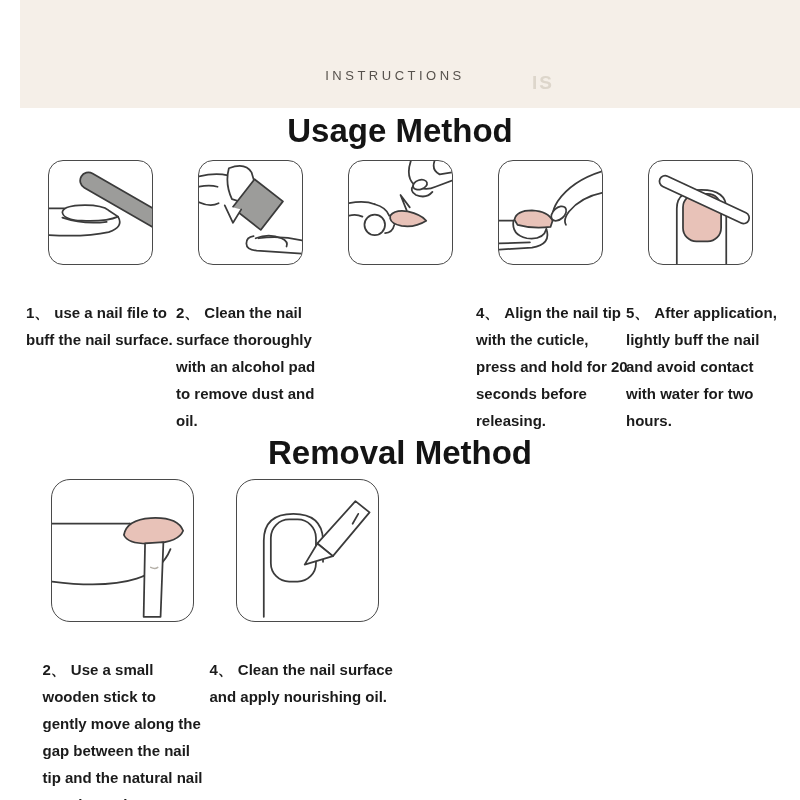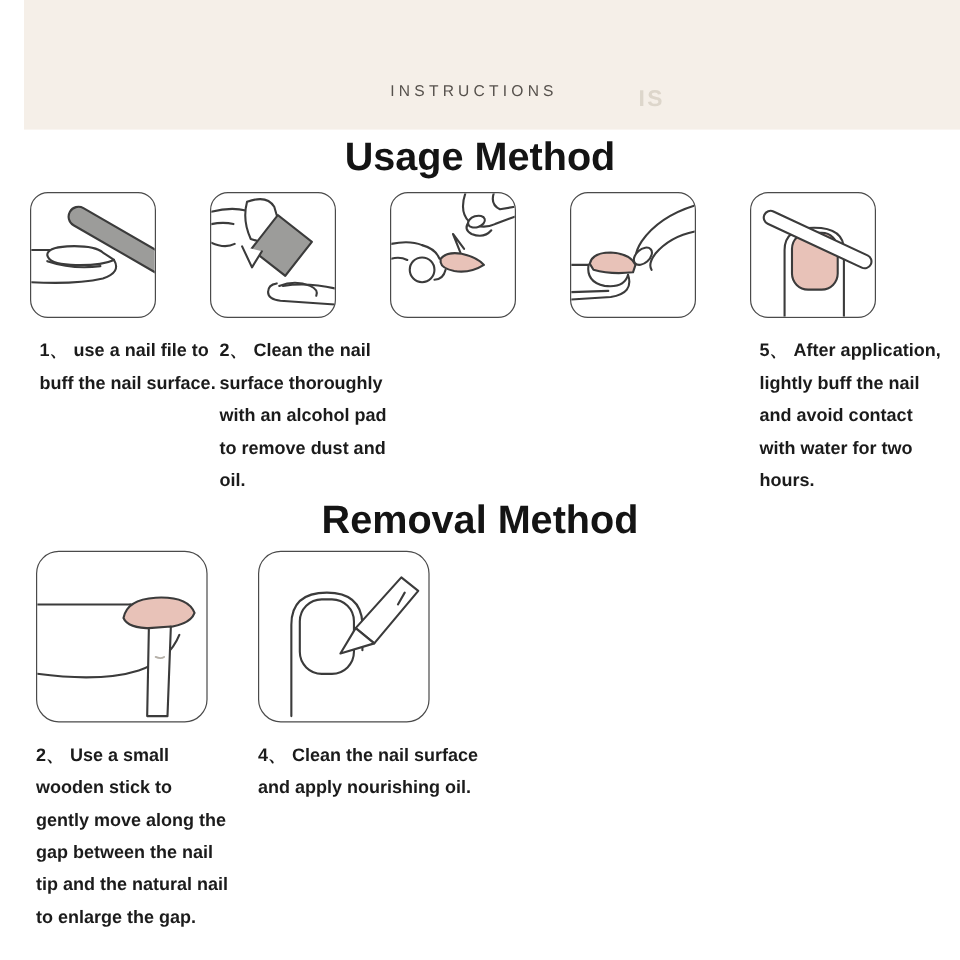--- a/index.html
+++ b/index.html
@@ -19,21 +19,21 @@
     color:#ddd6cb;font-weight:700;
   }
   h1,h2{
     margin:0;text-align:center;font-size:33px;line-height:38px;
     font-weight:700;color:#141414;letter-spacing:0;
   }
   h1{margin-top:4px;}
   .row{display:flex;}
   .row.usage{margin:10px 25px 0;}
   .row.removal{margin:7px 30px 0;}
-  .col{display:flex;flex-direction:column;align-items:flex-start;}
+  .col{display:flex;flex-direction:column;align-items:center;gap:20px;}
   .row.usage .col{width:150px;}
   .row.removal .col{width:185px;}
   .illus{
     background:#fff;border:1.6px solid #4a4a4a;box-sizing:border-box;
     overflow:hidden;
   }
   .row.usage .illus{width:105px;height:105px;border-radius:15px;}
   .row.removal .illus{width:143px;height:143px;border-radius:19px;}
   .illus svg{width:100%;height:100%;display:block;}
   .cap{
@@ -127,20 +127,21 @@
         <path d="M0,58 H14" class="fn"></path>
         <path d="M14,58 Q12,72 27,75 Q43,77 46,66" class="fn"></path>
         <path d="M0,80 L30,79" class="fn"></path>
         <path d="M46,66 Q51,81 32,84 L0,86" class="fn"></path>
         <path d="M15,57 Q17,48 32,48 Q48,49 52,58 L50,64 Q32,66 18,62 Z" class="pink"></path>
         <path d="M100,10 Q71,19 57,39 Q50,50 53,57" class="fn"></path>
         <path d="M100,31 Q80,35 68,49 Q62,57 65,62" class="fn"></path>
         <ellipse cx="58" cy="51" rx="8.5" ry="5.5" transform="rotate(-42 58 51)" class="fw"></ellipse>
       </svg>
     </div>
+    <p class="cap"><span class="num">4、</span><span>Align the nail tip with the cuticle, press and hold for 20 seconds before releasing.</span></p>
   </div>
 
   <div class="col">
     <div class="illus">
       <svg viewBox="0 0 100 100" class="sw-u">
         <path d="M27,100 L27,46 Q27,28 51,28 Q75,28 75,46 L75,100" class="fw"></path>
         <rect x="33" y="32" width="37" height="46" rx="13" class="pink"></rect>
         <g transform="rotate(25 15 20)">
             <rect x="10" y="14" width="95" height="11" rx="5.5" class="fw"></rect>
           </g>

